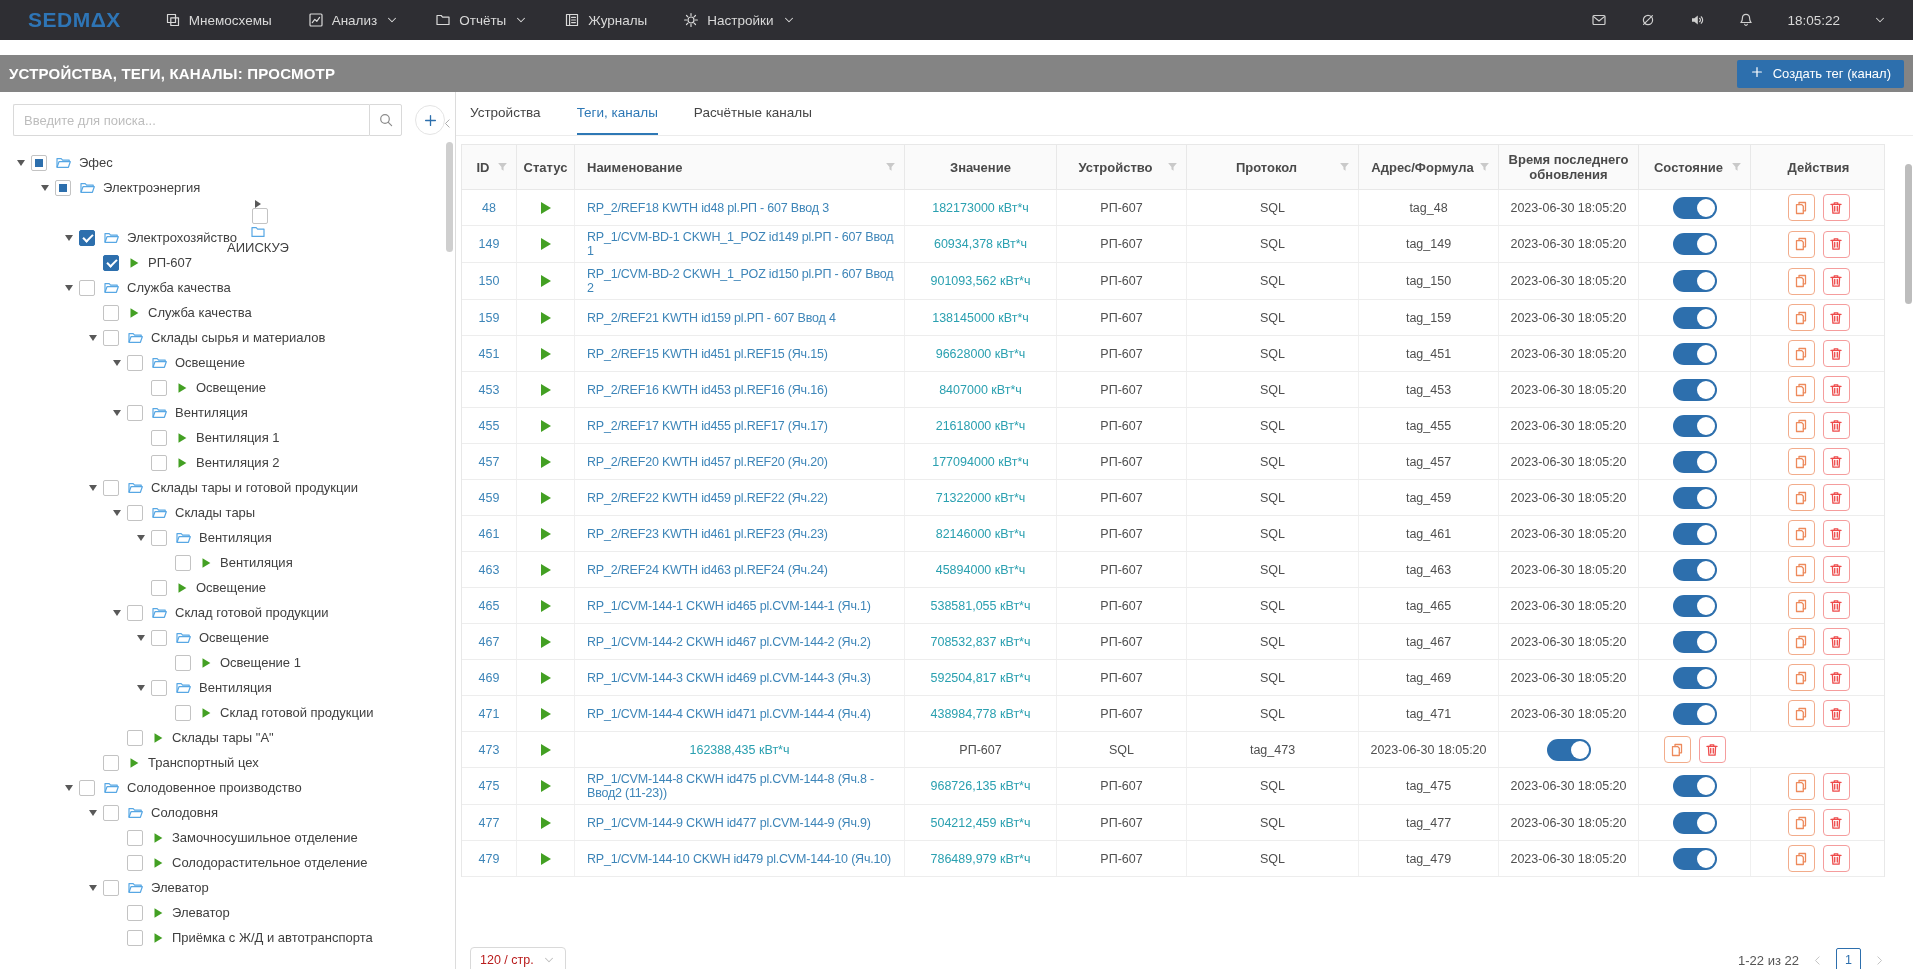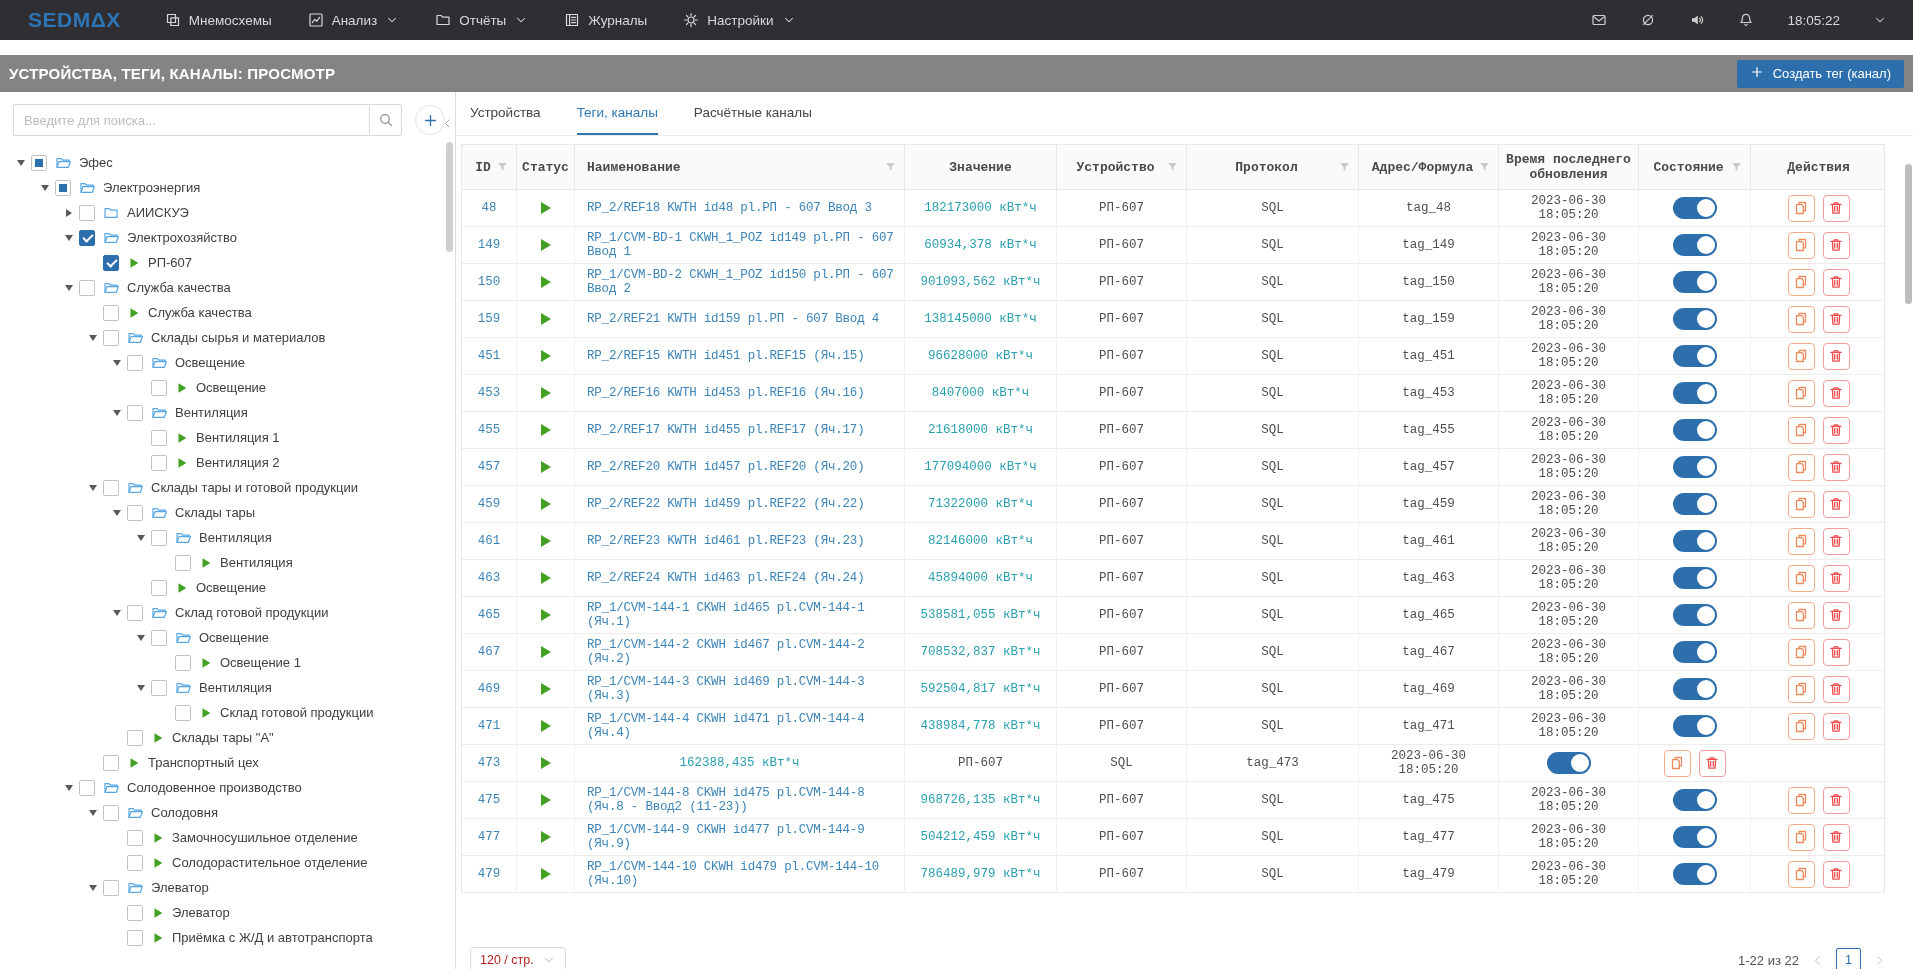--- a/index.html
+++ b/index.html
@@ -46,21 +46,21 @@
   .cb.ind::after { content:""; position:absolute; left:3px; top:3px; right:3px; bottom:3px; background:var(--accent,#2d6fad); }
   .tree-icon { margin:0 7px 0 8px; display:flex; flex:none; }
   .tree-label { color:#404040; white-space:nowrap; cursor:pointer; }
   
   .main { flex:1; display:flex; flex-direction:column; position:relative; min-width:0; }
   .tabs { display:flex; gap:36px; padding-left:14px; height:44px; border-bottom:1px solid #ececec; font-size:13.5px; }
   .tab { height:100%; display:flex; align-items:center; border-bottom:2px solid transparent; color:#454545; cursor:pointer; }
   .tab.active { color:#2e78b5; border-bottom-color:#2e78b5; }
   .table-zone { flex:1; overflow:hidden; padding:8px 8px 0 5px; }
   .grid-table { width:1424px; border:1px solid #e8e8e8; border-bottom:none; }
-  .trow { display:grid; grid-template-columns:54px 58px 330px 152px 130px 172px 140px 140px 112px 136px;font-family:Liberation Mono, monospace; }
+  .trow { display:grid; grid-template-columns:54px 58px 330px 152px 130px 172px 140px 140px 112px 136px; }
   .thead { background:#fafafa; border-bottom:1px solid #e8e8e8; }
   .th { position:relative; display:flex; align-items:center; justify-content:center; text-align:center;
     font-size:13px; color:#4a4a4a; font-weight:700; min-height:44px; padding:4px 18px 4px 6px; border-left:1px solid #e8e8e8; }
   .th:first-child { border-left:none; }
   .th.left { justify-content:flex-start; text-align:left; padding-left:12px; }
   .th .funnel { position:absolute; right:7px; top:50%; transform:translateY(-50%); color:#c9c9c9; cursor:pointer; display:flex; }
   .th.nopad { padding-right:6px; }
   .tbody-row { border-bottom:1px solid #ededed; }
   .td { display:flex; align-items:center; justify-content:center; text-align:center; min-height:35px;
     padding:4px 6px; font-size:12.5px; color:#4f4f4f; border-left:1px solid #f0f0f0; }
@@ -238,21 +238,21 @@
           </span>
           <span class="cb ind"></span>
           <span class="tree-icon">
             <svg width="17" height="16" viewBox="0 0 17 16" fill="none" stroke="#57a7e4" stroke-width="1.2" stroke-linejoin="round">
               <path d="M2 12.3V3.6h4.2l1.4 1.5h6.6v1.6"></path>
               <path d="M4 6.7h11.3l-1.9 5.6H2z"></path>
             </svg>
           </span>
           <span class="tree-label">Электроэнергия</span>
         </div>
-        <div class="tree-row" style="padding-left: 61px;">
+        <div class="tree-row" style="padding-left: 61px; flex-direction: column;">
           <span class="arrow-slot">
             <span class="caret-right"></span>
           </span>
           <span class="cb"></span>
           <span class="tree-icon">
             <svg width="17" height="16" viewBox="0 0 17 16" fill="none" stroke="#57a7e4" stroke-width="1.2" stroke-linejoin="round">
               <path d="M2 12.4V3.6h4.2l1.4 1.5H14v7.3z"></path>
             </svg>
           </span>
           <span class="tree-label">АИИСКУЭ</span>

